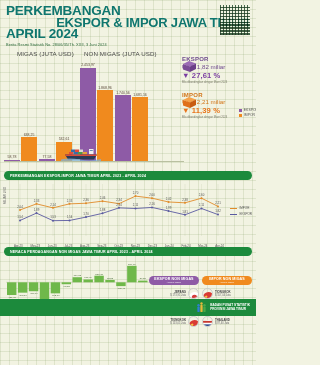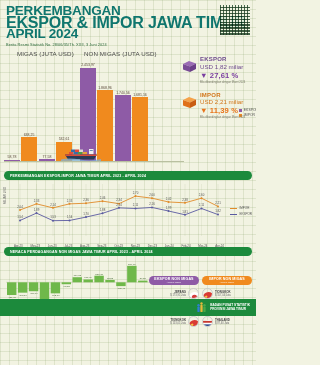--- a/index.html
+++ b/index.html
@@ -21,21 +21,21 @@
     z-index:0;
   }
   .layer{ position:relative; z-index:1; }
 
   
   .header{ padding:5px 6px 2px 6px; position:relative; }
   .title{
     color:#0f766e; font-weight:bold; font-size:13.5px;
     line-height:11.5px; letter-spacing:-0.2px;
   }
-  .title .l2{ font-size:16px; }
+  .title .l2{ font-size:13px;text-align:right; }
   .subtitle{
     color:#2e6b3c; font-size:3.9px; margin-top:2.5px; letter-spacing:.05px;
   }
   .qr{
     position:absolute; right:6px; top:5px;
     width:30px; height:30px;
     background:
       repeating-linear-gradient(0deg,#25502f 0 1.5px,transparent 1.5px 3px),
       repeating-linear-gradient(90deg,#25502f 0 1.5px,#f2f3e2 1.5px 3px);
     background-blend-mode:multiply;
@@ -82,21 +82,21 @@
     position:absolute; right:-2px; top:58px;
     font-size:3.4px; color:#555;
   }
   .mini-legend div{ display:flex; align-items:center; gap:1.5px; margin-bottom:1px; }
   .mini-legend i{ width:3px; height:3px; display:block; }
   .mini-legend i.e{ background:#8e5ba6; }
   .mini-legend i.i{ background:#f08a1e; }
 
   
   .kpis{ position:absolute; right:2px; top:56px; width:72px; }
-  .kpi{ position:relative; margin-bottom:8px; padding-left:18px; }
+  .kpi{ position:relative; margin-bottom:8px; padding-left:0; }
   .kpi .box3d{
     position:absolute; left:0; top:4px; width:15px; height:13px;
   }
   .kpi h4{ font-size:6px; font-weight:bold; letter-spacing:.2px; }
   .kpi .val{ font-size:6.2px; margin-top:.5px; }
   .kpi .chg{ font-size:7.6px; font-weight:bold; margin-top:1px; letter-spacing:.1px; }
   .kpi .note{ font-size:2.7px; line-height:3.2px; margin-top:1px; color:#7a7a6a; }
   .kpi.exp h4,.kpi.exp .val{ color:#6f4b8e; }
   .kpi.exp .chg{ color:#7a3fa0; }
   .kpi.imp h4,.kpi.imp .val{ color:#d2761a; }

